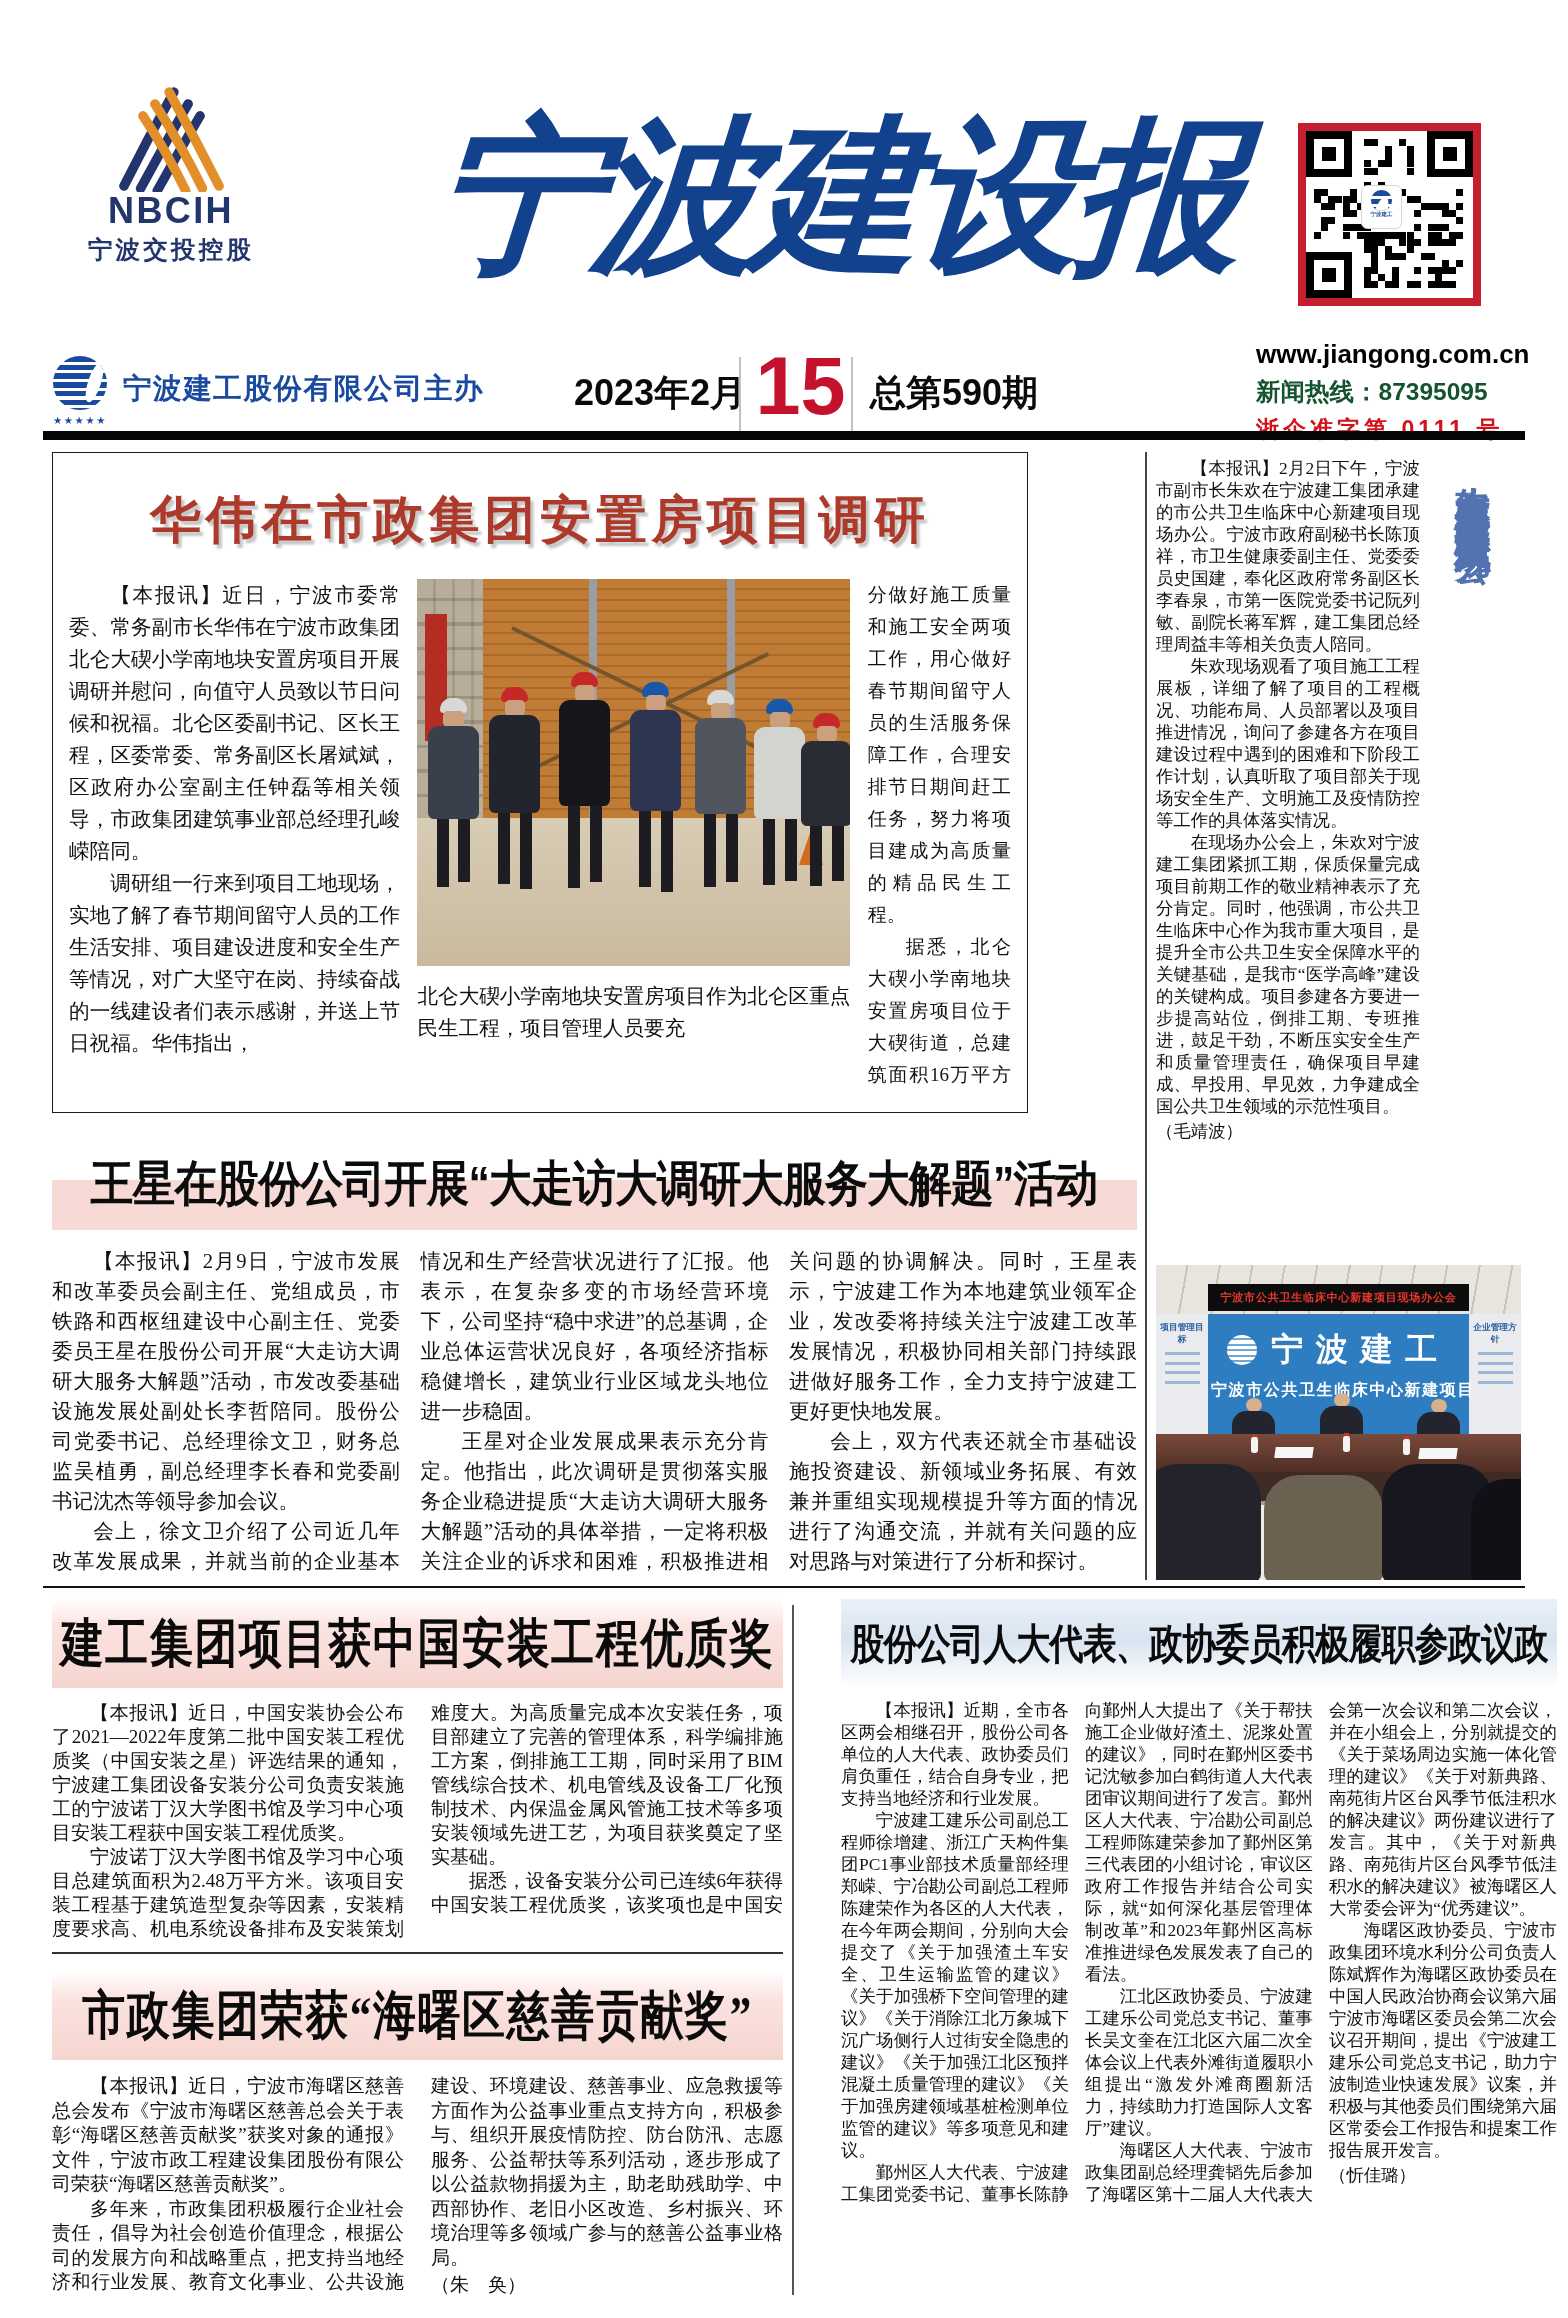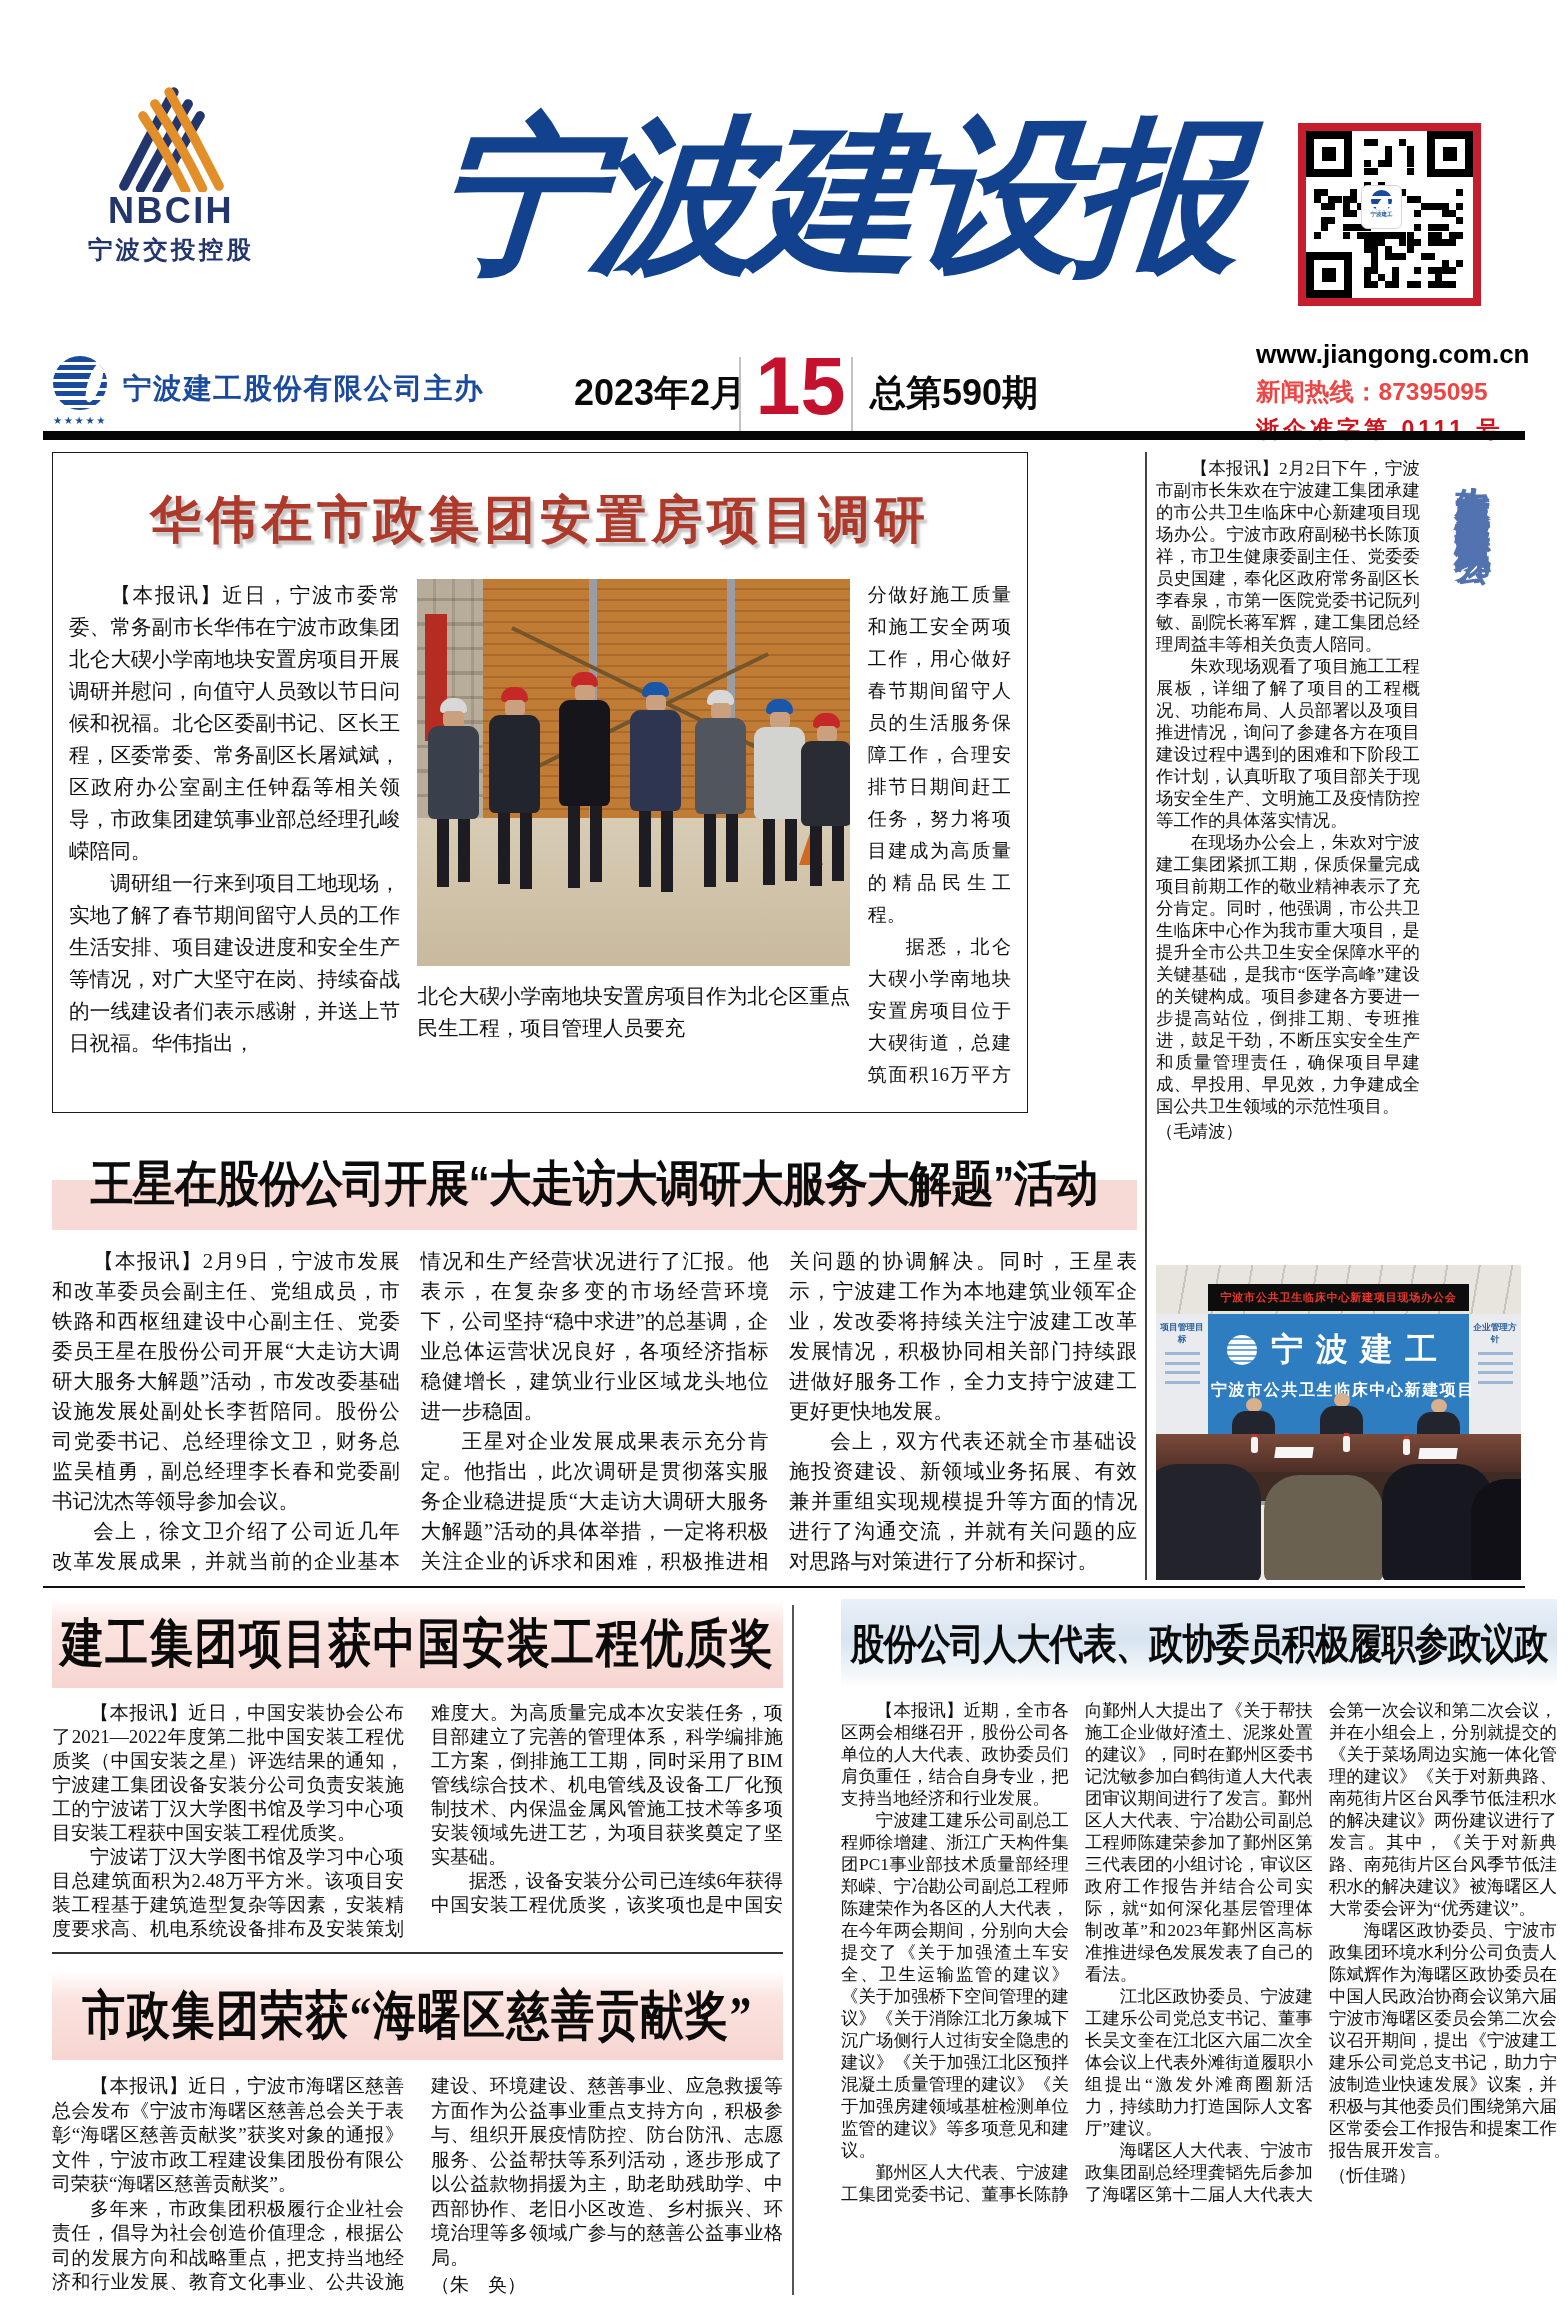--- a/index.html
+++ b/index.html
@@ -19,21 +19,21 @@
   .qr-grid{position:absolute;left:8px;top:8px;width:152px;height:152px;}
   .qr-grid i{position:absolute;width:7.1px;height:7.1px;background:#000;}
   .qf{position:absolute;width:46px;height:46px;border:8px solid #000;background:#fff;}
   .qf::after{content:"";position:absolute;left:8px;top:8px;width:14.2px;height:14.2px;background:#000;}
   .qf.tl{left:0;top:0;} .qf.tr{right:0;top:0;} .qf.bl{left:0;bottom:0;}
   .qlogo{position:absolute;left:55px;top:54px;width:41px;height:44px;background:#fff;border:1.6px solid #d5d5d5;border-radius:6.3px;text-align:center;}
   .qlogo .globe{width:20.6px;height:20.6px;margin:4px auto 0;}
   .qlogo span{display:block;font-family:"Liberation Sans",sans-serif;font-size:5.5px;color:#2a5f9e;font-weight:700;}
   .contact{position:absolute;left:1256px;top:315px;width:269px;font-family:"Liberation Sans","DejaVu Sans",sans-serif;margin-top:24px;}
   .website{font-weight:700;font-size:26px;color:#000;}
-  .hotline{font-weight:700;font-size:24.5px;color:#ef4444;margin-top:4.7px;}
+  .hotline{font-weight:700;font-size:24.5px;color:#14532d;margin-top:4.7px;}
   .license{font-weight:700;font-size:23px;color:#d3121c;letter-spacing:4px;margin-top:6.3px;}
 
   .globe{position:relative;display:inline-block;width:55px;height:55px;border-radius:50%;overflow:hidden;
     background:repeating-linear-gradient(180deg,#1a4a9e 0 5.5px,#ffffff 5.5px 8.7px);}
   .globe::after{content:"";position:absolute;right:6.3px;top:6.3px;width:12.7px;height:41px;background:#fff;border-radius:50%;transform:rotate(18deg);}
   .pub-logo{position:absolute;left:47px;top:356px;width:66px;text-align:center;}
   .pub-logo .globe{width:54px;height:54px;}
   .stars{font-size:10.3px;color:#1a4a9e;letter-spacing:1.6px;line-height:1;margin-top:1.6px;}
   .pub-text{position:absolute;left:123px;top:370px;font-family:"Liberation Sans",sans-serif;font-weight:700;font-size:28.5px;color:#1a4a9e;letter-spacing:1.6px;}
   .issue-date{position:absolute;left:574px;top:369px;font-family:"Liberation Sans",sans-serif;font-weight:700;font-size:36px;color:#0a0a0a;}

